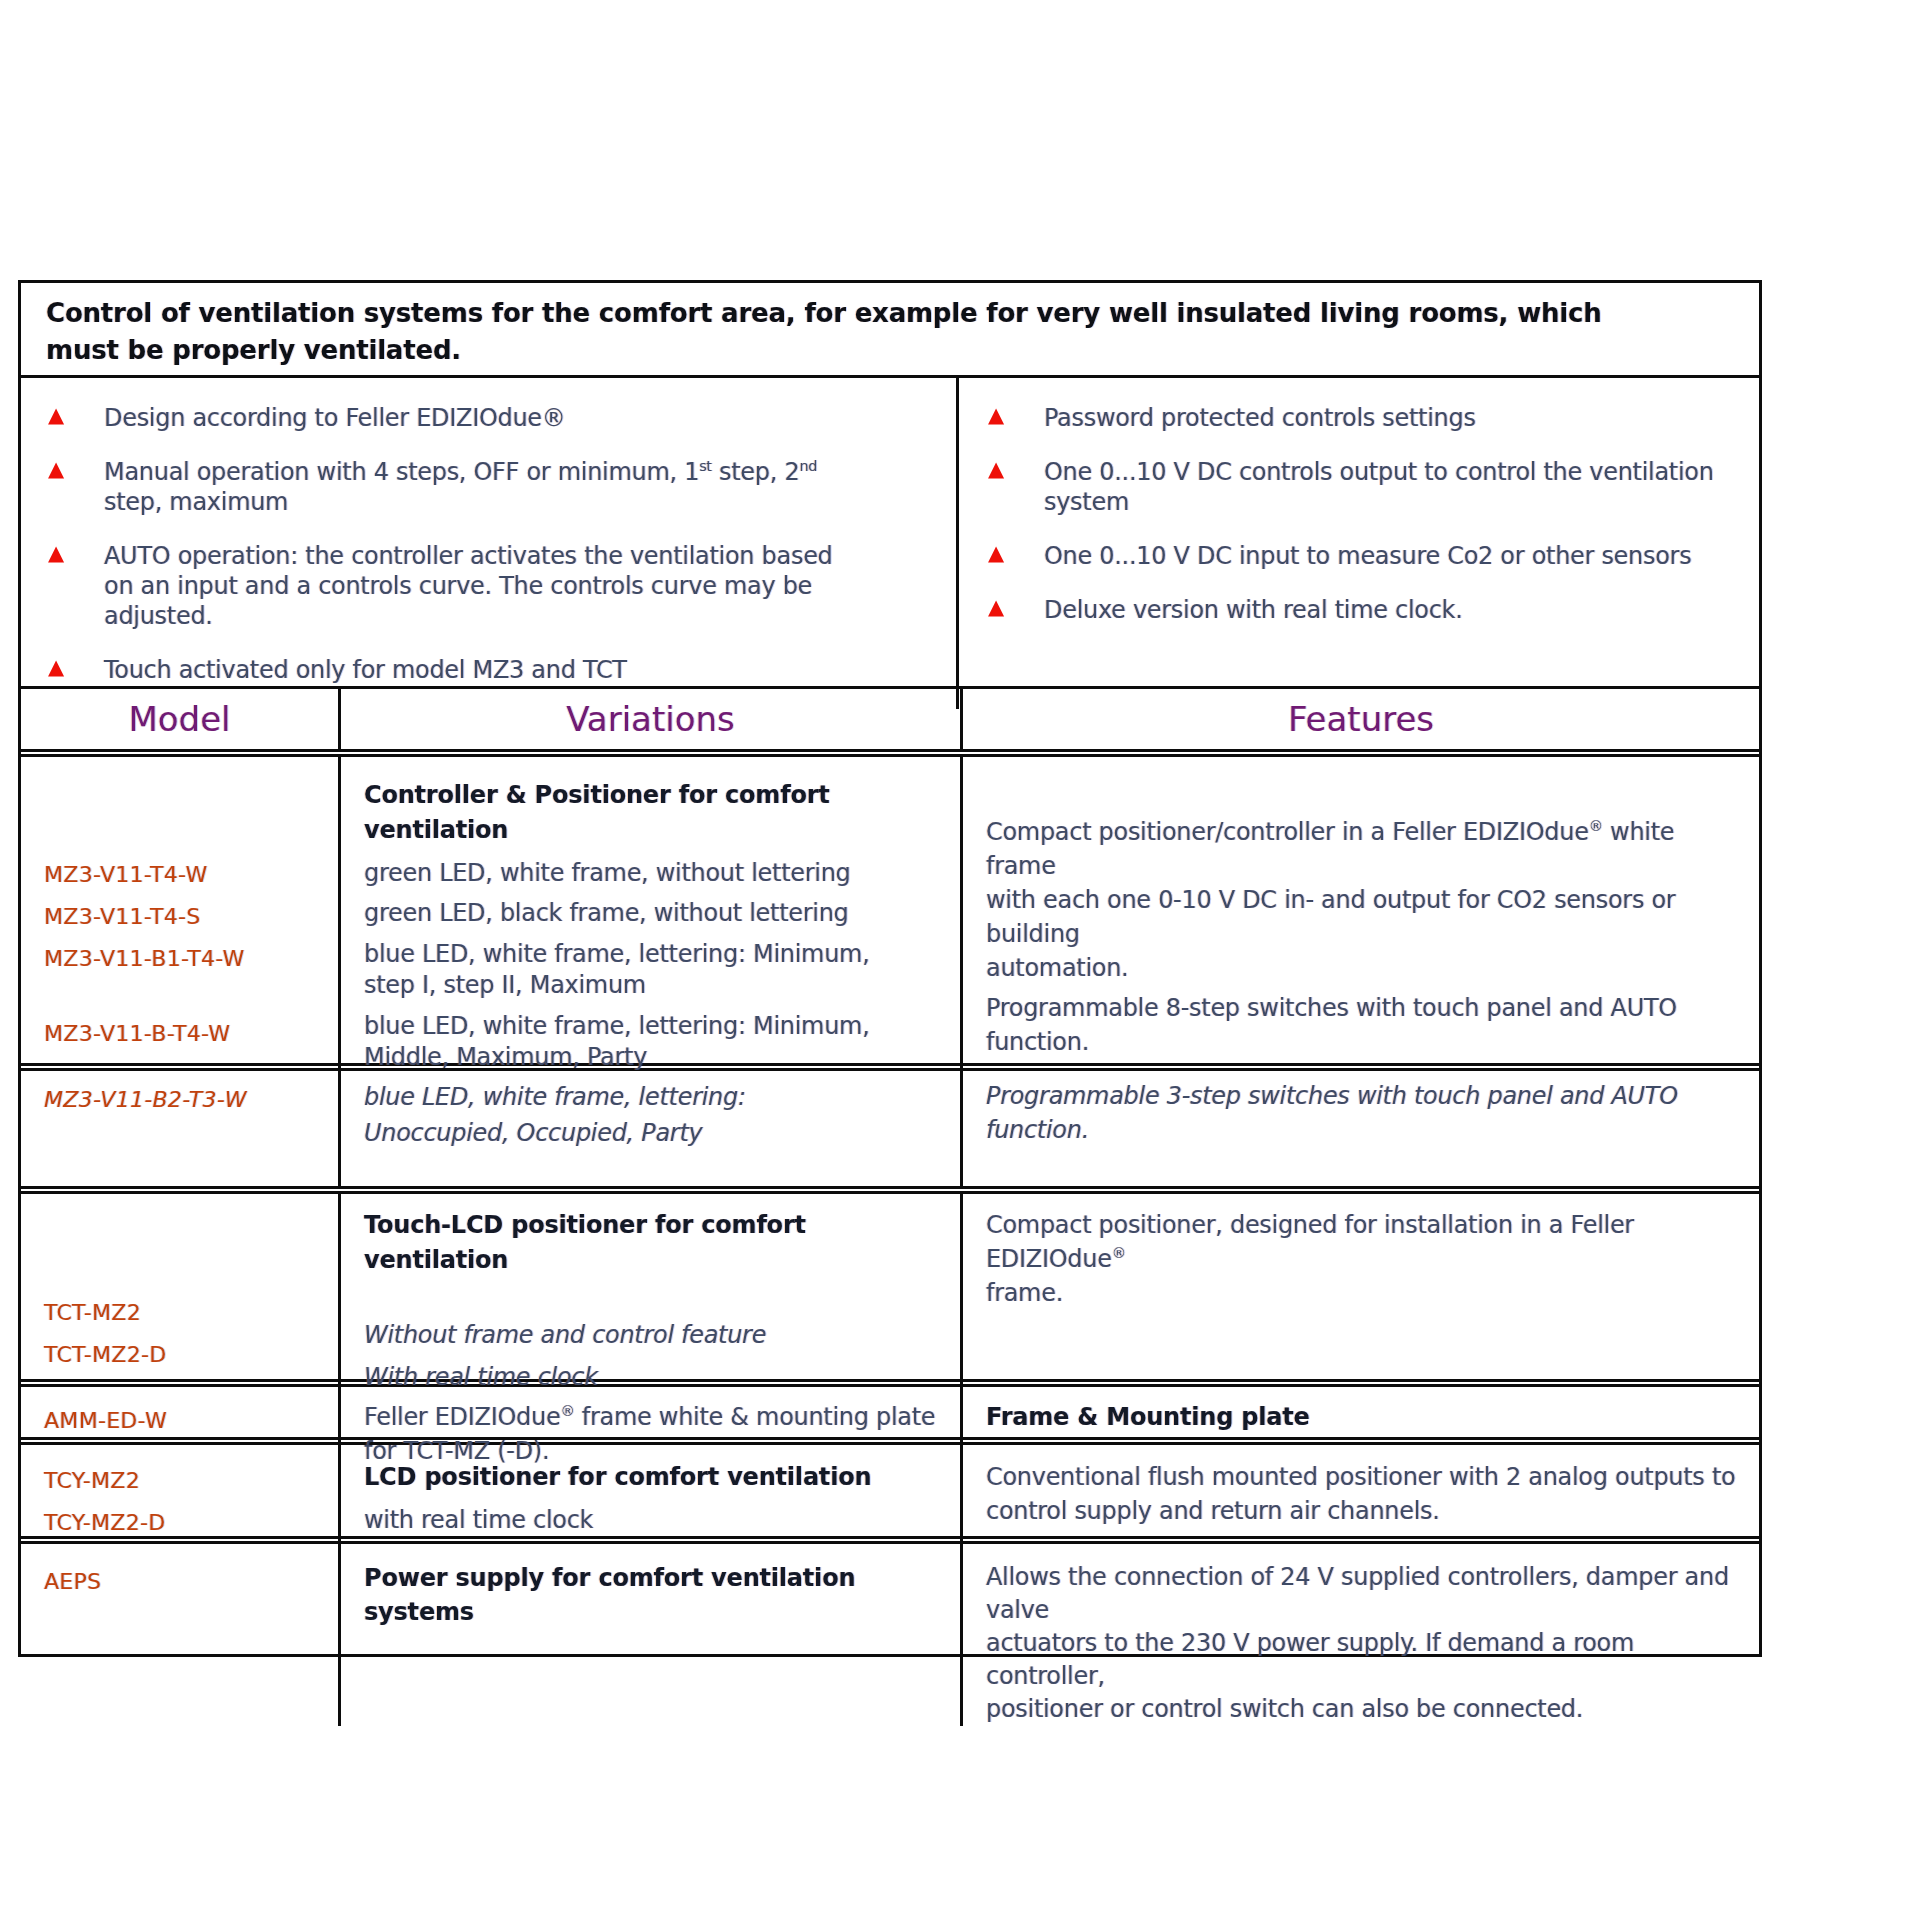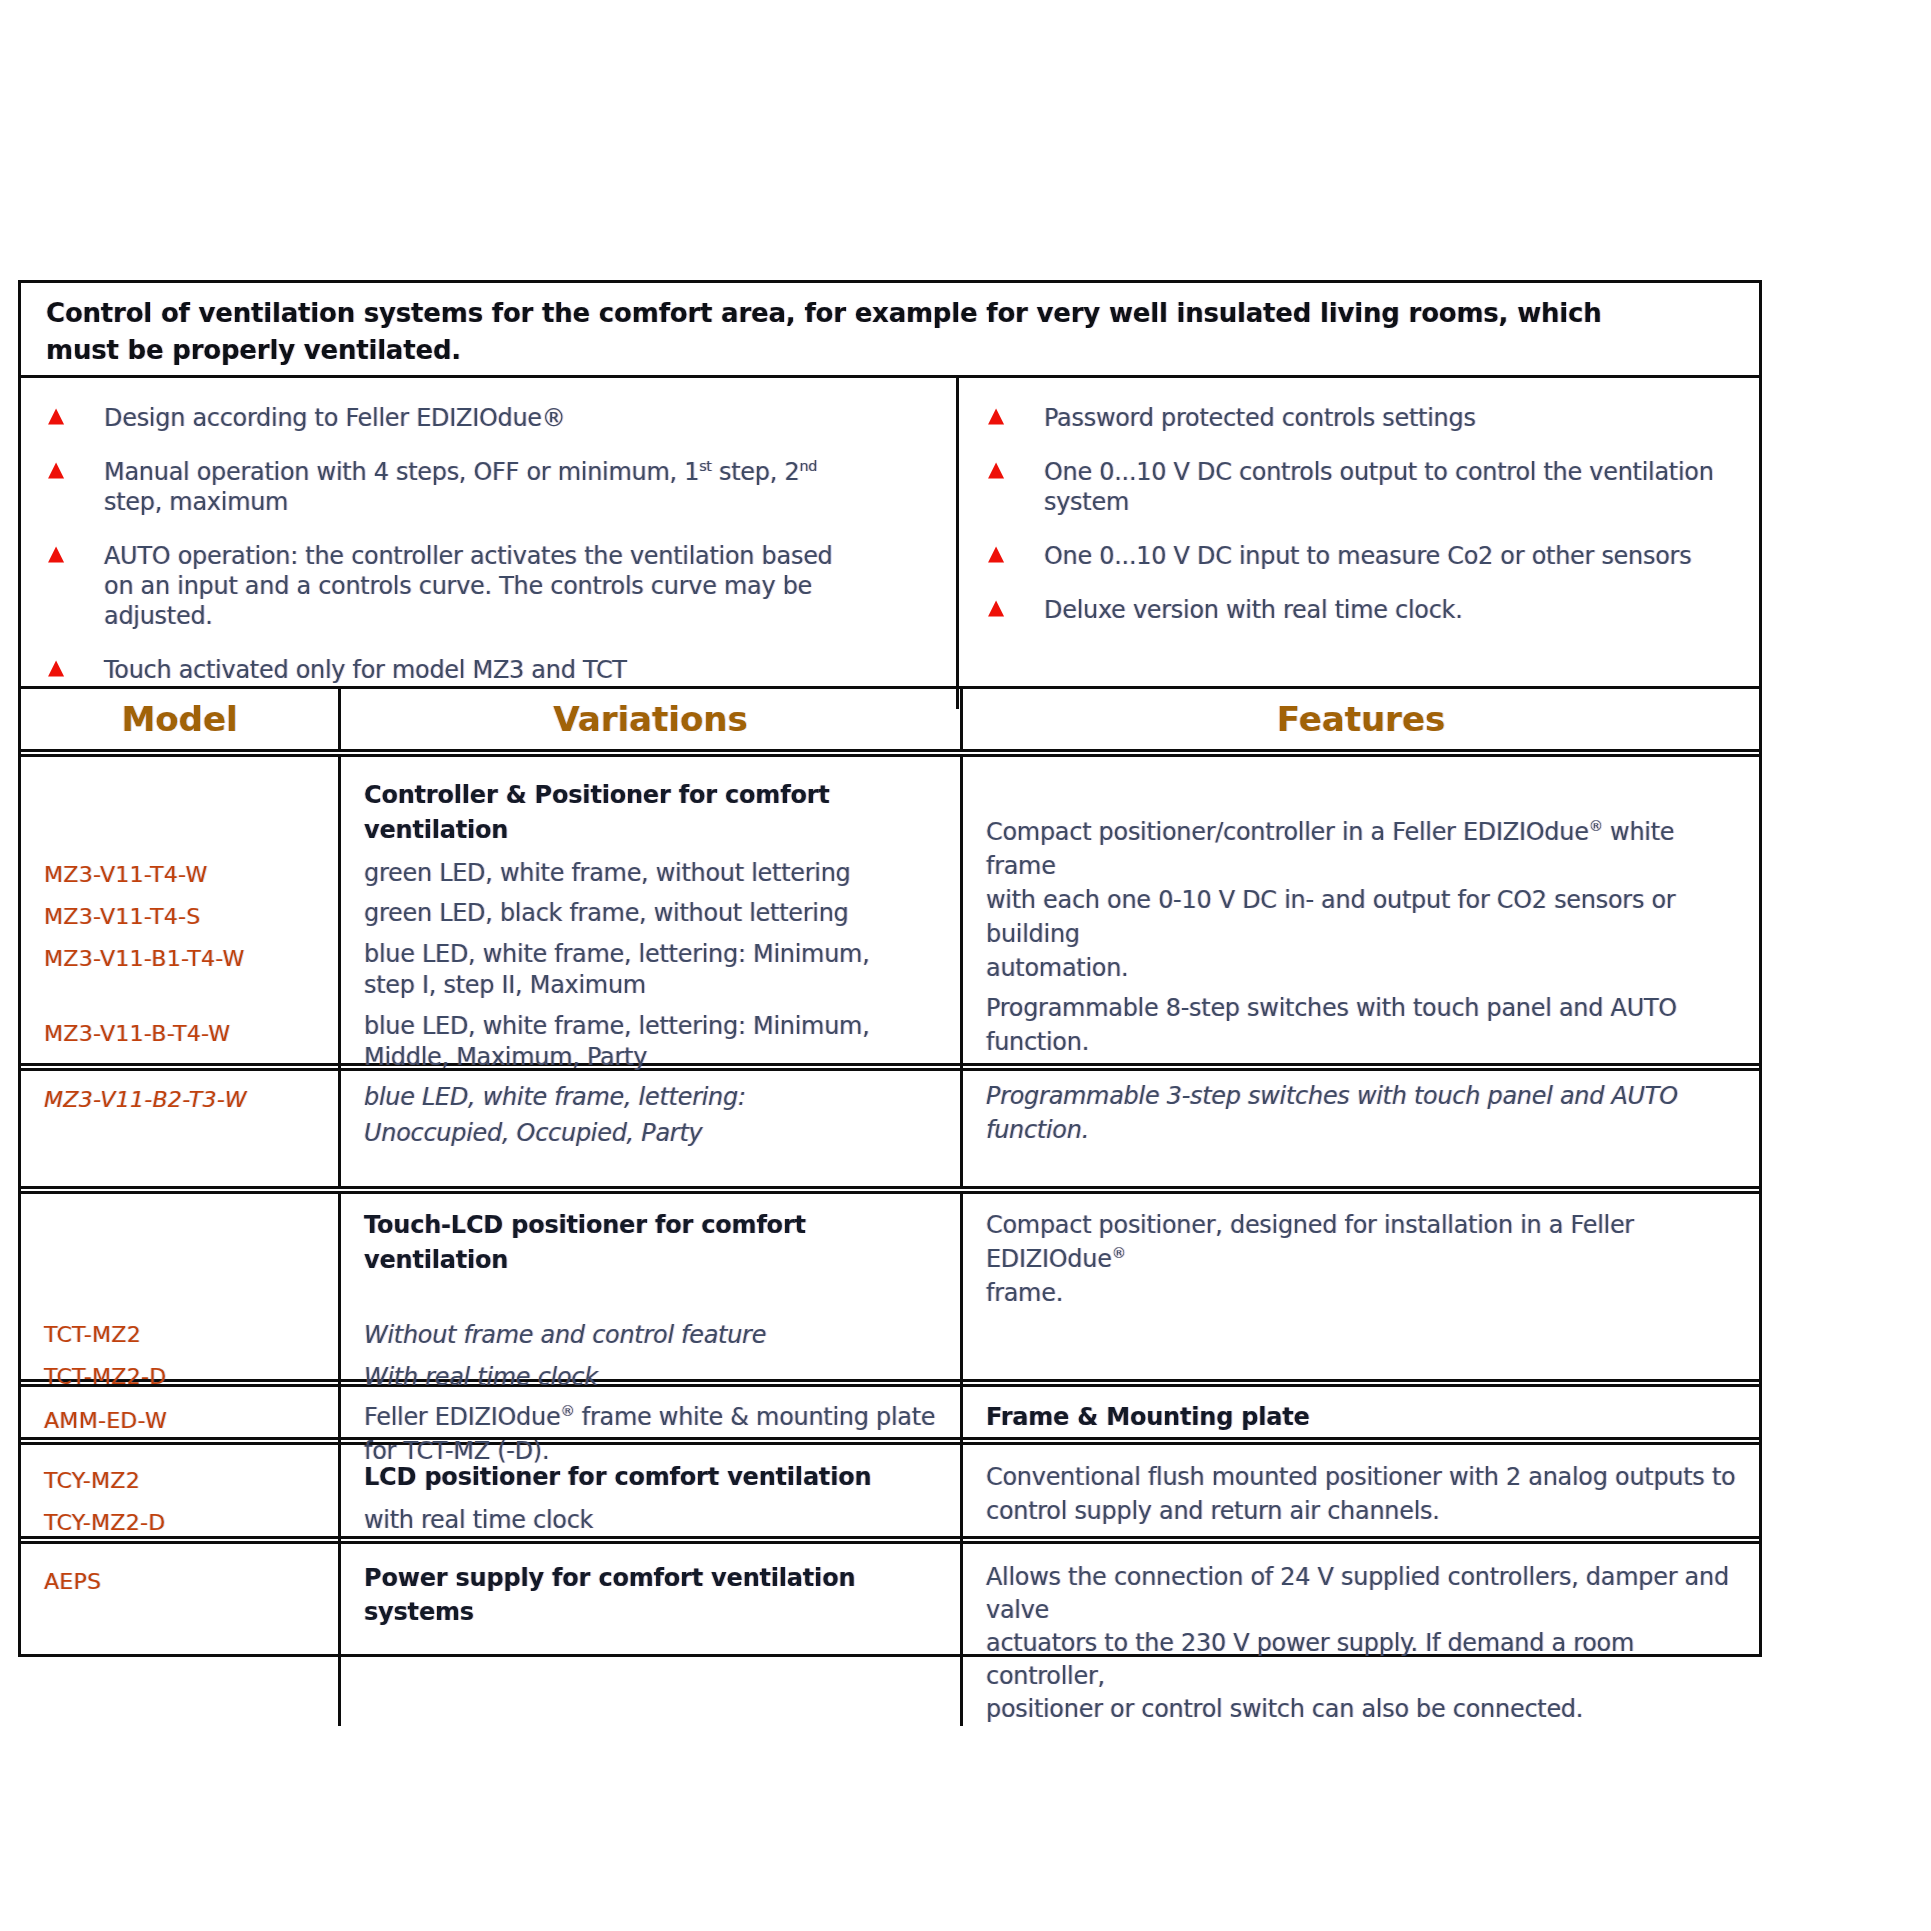--- a/index.html
+++ b/index.html
@@ -41,21 +41,21 @@
   }
   .btext {
     font-size:24px; line-height:30px; letter-spacing:-0.3px;
     color:#3e4a66; white-space:pre-wrap; display:block;
   }
 
   
   .thead { display:grid; grid-template-columns:317px 622px 1fr; height:60px; }
   .hc {
     display:flex; align-items:center; justify-content:center;
-    font-weight:bold; font-size:34px; color:#a16207; box-sizing:border-box;
+    font-weight:normal; font-size:34px; color:#701a75; box-sizing:border-box;
   }
   .hc + .hc { border-left:3.9px solid #0c0c0c; }
 
   .row {
     display:grid; grid-template-columns:317px 622px 1fr;
     border-top:8.7px double #0c0c0c; box-sizing:border-box;
   }
   .cell { box-sizing:border-box; padding:15.4px 15.4px 0 23px; }
   .cell + .cell { border-left:3.9px solid #0c0c0c; }
 
@@ -82,21 +82,21 @@
   .r1 .models { padding-top:97px; }
   .r1 .model:nth-child(4) { margin-top:33px; }
   .r1 .vars  { padding-top:21px; }
   .r1 .feats { padding-top:58px; }
 
   .r2 { height:123px; }
   .r2 .cell { padding-top:8px;font-style:italic; }
   .r2 .vline { margin-top:0; line-height:36px; }
 
   .r3 { height:193px; }
-  .r3 .models { padding-top:98px;margin-top:22px; }
+  .r3 .models { padding-top:98px; }
   .r3 .vars  { padding-top:13.5px; }
   .r3 .vline { margin-top:11.6px;font-style:italic; }
   .r3 .vline.first { margin-top:42px; }
   .r3 .feats { padding-top:13.5px; }
 
   .r4 { height:58px; }
   .r4 .cell { padding-top:12.6px; }
 
   .r5 { height:99px; }
   .r5 .cell { padding-top:14.5px; }

